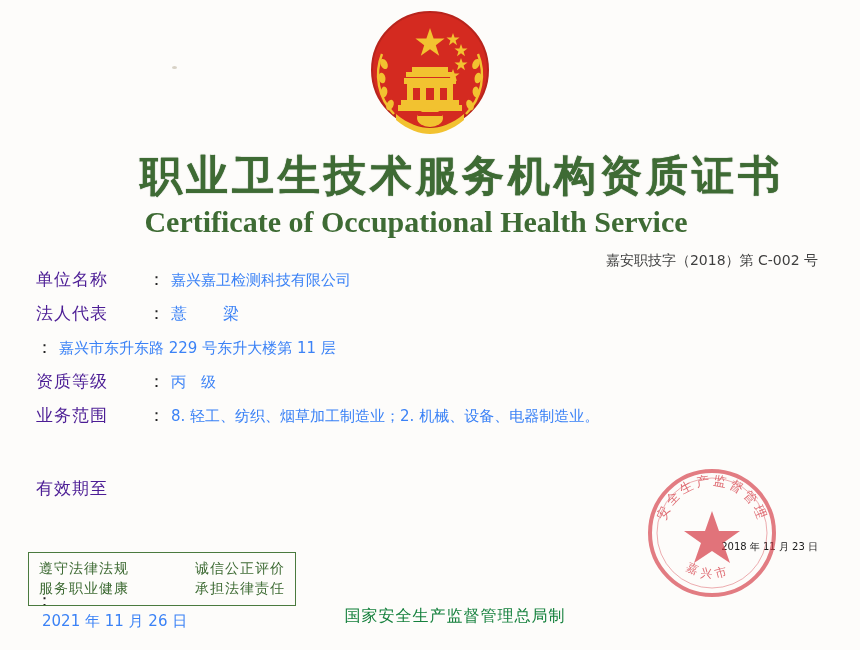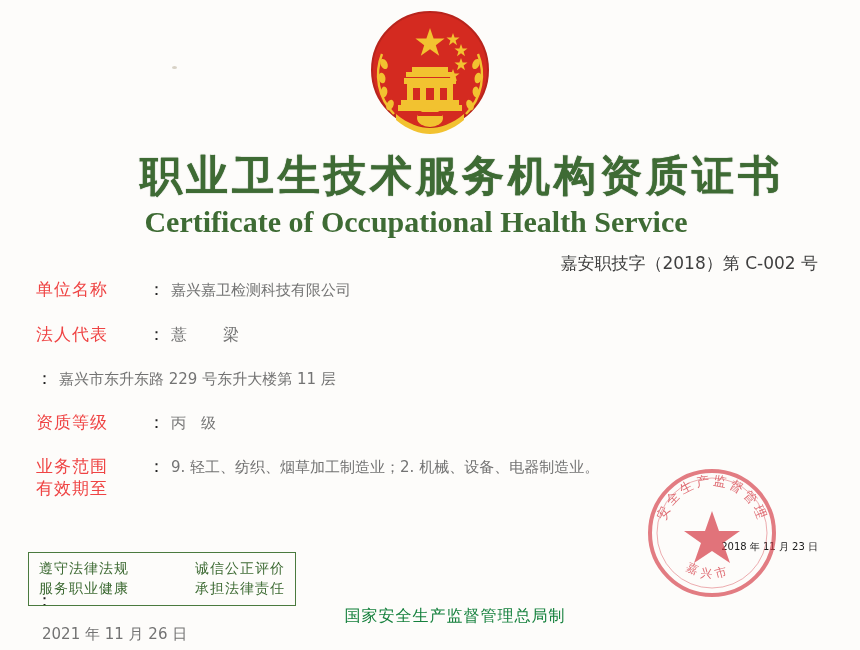--- a/index.html
+++ b/index.html
@@ -58,59 +58,58 @@
     font-size: 30px;
     font-weight: bold;
     color: #3e6b34;
     white-space: nowrap;
   }
   .cert-no {
     position: absolute;
     top: 252px;
     right: 42px;
     font-family: "DejaVu Sans", sans-serif;
-    font-size: 17px;
+    font-size: 14px;
     color: #3f3f3f;
     white-space: nowrap;
   }
 
   
   .fields {
     position: absolute;
     top: 268px;
     left: 36px;
     width: 780px;
   }
   .field-row {
     display: flex;
     align-items: baseline;
     margin-bottom: 11px;
   }
   .field-label {
     font-family: "DejaVu Sans", sans-serif;
     font-size: 17px;
-    color: #ef4444;
+    color: #4c1d95;
     width: 112px;
     flex: 0 0 112px;
     letter-spacing: 1px;
     white-space: nowrap;
   }
   .field-colon {
     font-family: "DejaVu Sans", sans-serif;
     font-size: 17px;
     color: #222;
     flex: 0 0 14px;
   }
   .field-value {
     font-family: "DejaVu Sans", sans-serif;
     font-size: 15px;
-    color: #737373;
+    color: #3b82f6;
     padding-left: 6px;
     white-space: nowrap;
-    margin-top: 13px;
   }
   .field-value.name-handwritten {
     font-family: "DejaVu Serif", serif;
     font-size: 16px;
     letter-spacing: 10px;
   }
 
   
   .validity {
     position: absolute;
@@ -269,21 +268,21 @@
 
     <div class="field-row">
       <div class="field-label">资质等级</div>
       <div class="field-colon">：</div>
       <div class="field-value">丙　级</div>
     </div>
 
     <div class="field-row">
       <div class="field-label">业务范围</div>
       <div class="field-colon">：</div>
-      <div class="field-value">9. 轻工、纺织、烟草加工制造业；2. 机械、设备、电器制造业。</div>
+      <div class="field-value">8. 轻工、纺织、烟草加工制造业；2. 机械、设备、电器制造业。</div>
     </div>
 
   </div>
 
   <div class="validity">
     <div class="field-label">有效期至</div>
     <div class="field-colon">：</div>
     <div class="field-value">2021 年 11 月 26 日</div>
   </div>
 

